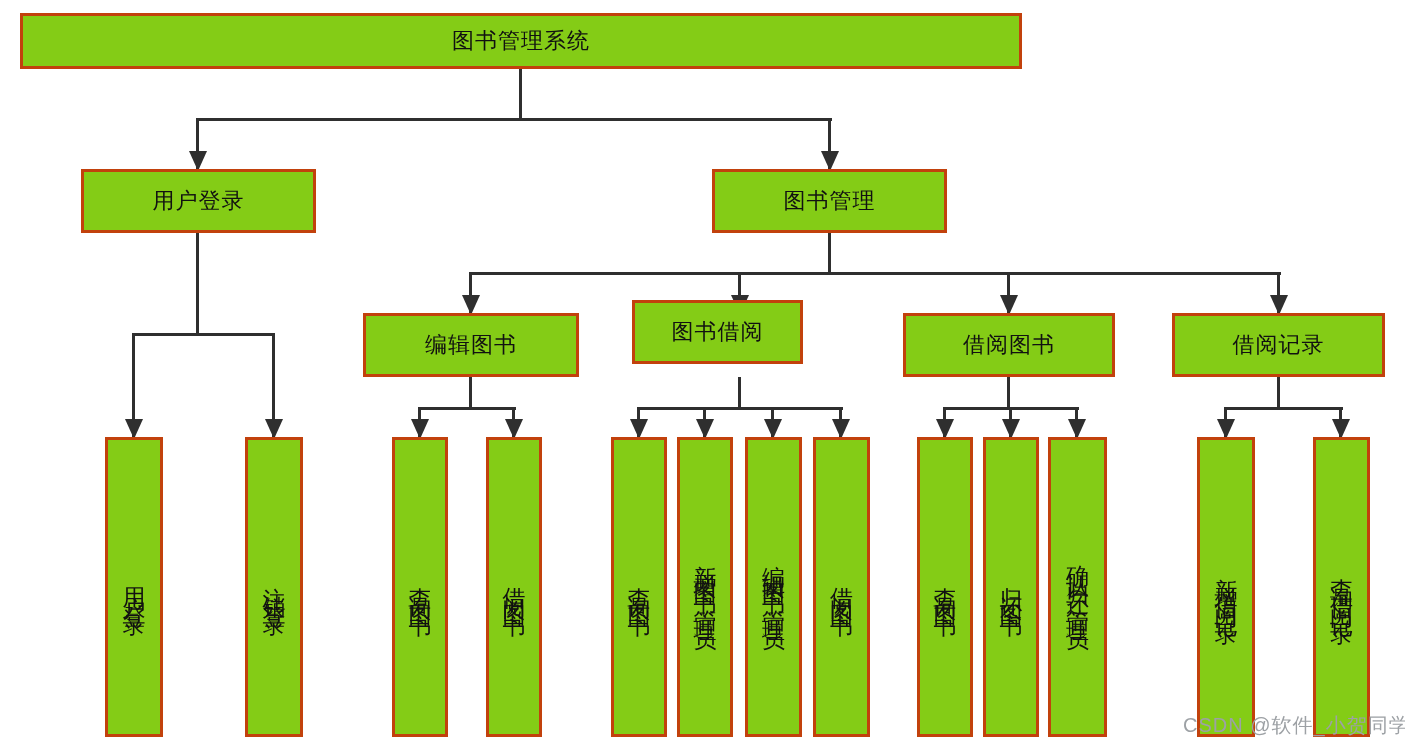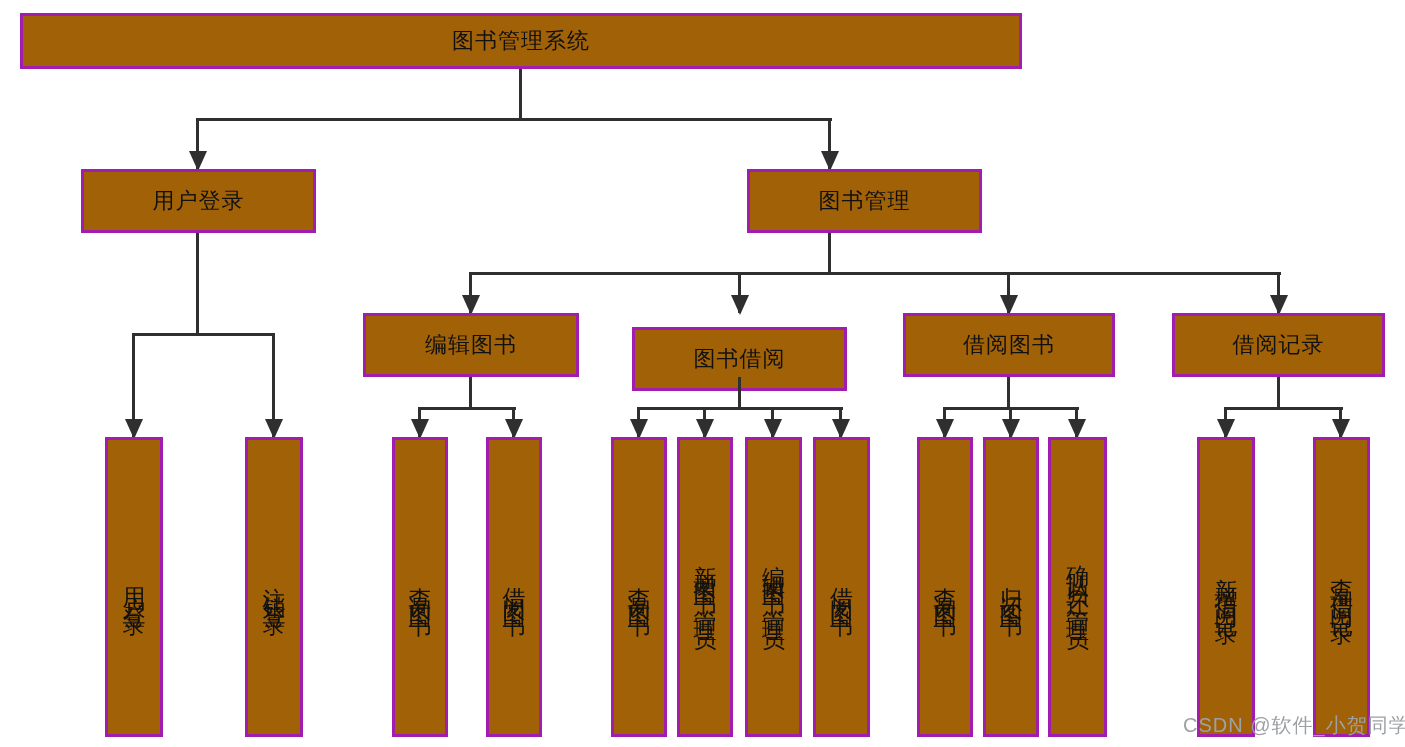--- a/index.html
+++ b/index.html
@@ -6,22 +6,22 @@
   #stage{
     position:relative;
     width:1405px;height:747px;
     background:#ffffff;
     font-family:"Liberation Sans","DejaVu Sans",sans-serif;
     overflow:hidden;
   }
   .node{
     position:absolute;
     box-sizing:border-box;
-    border:3px solid #a21caf;
-    background:#a16207;
+    border:3px solid #c2410c;
+    background:#84cc16;
     display:flex;
     align-items:center;
     justify-content:center;
     color:#111111;
     font-size:22px;
     letter-spacing:1px;
     white-space:nowrap;
     font-family:Liberation Serif, serif;
   }
   .vnode{
@@ -60,36 +60,36 @@
 <div id="stage">
 
   <div class="node" style="left:20px;top:13px;width:1002px;height:56px;">图书管理系统</div>
 
   <div class="vline" style="left:519px;top:69px;height:51px;"></div>
   <div class="hline" style="left:197px;top:118px;width:635px;"></div>
   <div class="arrow" style="left:196px;top:118px;height:51px;"></div>
   <div class="arrow" style="left:828px;top:118px;height:51px;"></div>
 
   <div class="node" style="left:81px;top:169px;width:235px;height:64px;">用户登录</div>
-  <div class="node" style="left:712px;top:169px;width:235px;height:64px;margin-left:35px;">图书管理</div>
+  <div class="node" style="left:712px;top:169px;width:235px;height:64px;">图书管理</div>
 
   <div class="vline" style="left:196px;top:233px;height:100px;"></div>
   <div class="hline" style="left:133px;top:333px;width:142px;"></div>
   <div class="arrow" style="left:132px;top:333px;height:104px;"></div>
   <div class="arrow" style="left:272px;top:333px;height:104px;"></div>
 
   <div class="vline" style="left:828px;top:233px;height:39px;"></div>
   <div class="hline" style="left:470px;top:272px;width:811px;"></div>
   <div class="arrow" style="left:469px;top:272px;height:41px;"></div>
   <div class="arrow" style="left:738px;top:272px;height:41px;"></div>
   <div class="arrow" style="left:1007px;top:272px;height:41px;"></div>
   <div class="arrow" style="left:1277px;top:272px;height:41px;"></div>
 
   <div class="node" style="left:363px;top:313px;width:216px;height:64px;">编辑图书</div>
-  <div class="node" style="left:632px;top:327px;width:215px;height:64px;">图书借阅</div>
+  <div class="node" style="left:632px;top:300px;width:171px;height:64px;">图书借阅</div>
   <div class="node" style="left:903px;top:313px;width:212px;height:64px;">借阅图书</div>
   <div class="node" style="left:1172px;top:313px;width:213px;height:64px;">借阅记录</div>
 
   <div class="vline" style="left:469px;top:377px;height:30px;"></div>
   <div class="hline" style="left:419px;top:407px;width:97px;"></div>
   <div class="arrow" style="left:418px;top:407px;height:30px;"></div>
   <div class="arrow" style="left:512px;top:407px;height:30px;"></div>
 
   <div class="vline" style="left:738px;top:377px;height:30px;"></div>
   <div class="hline" style="left:638px;top:407px;width:205px;"></div>

